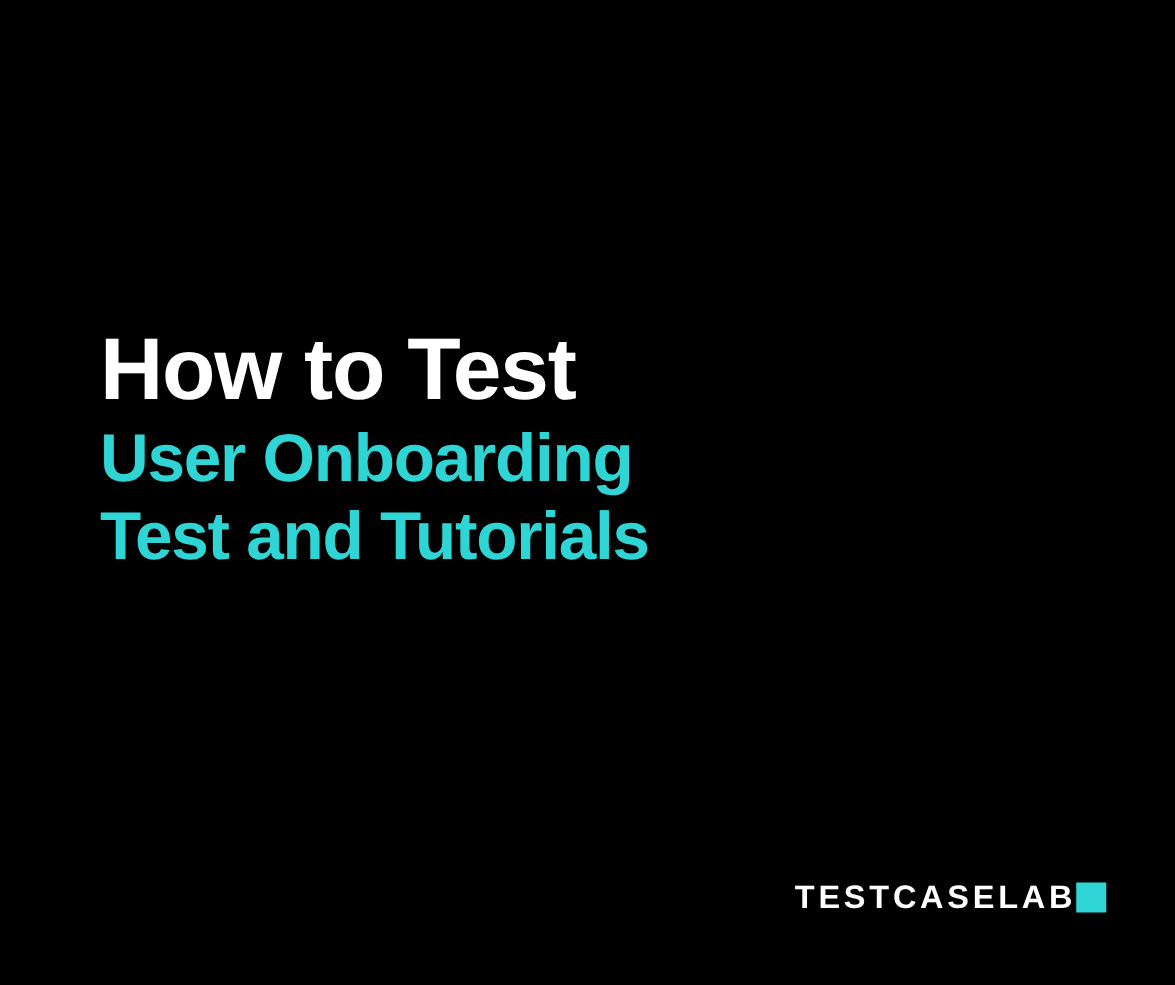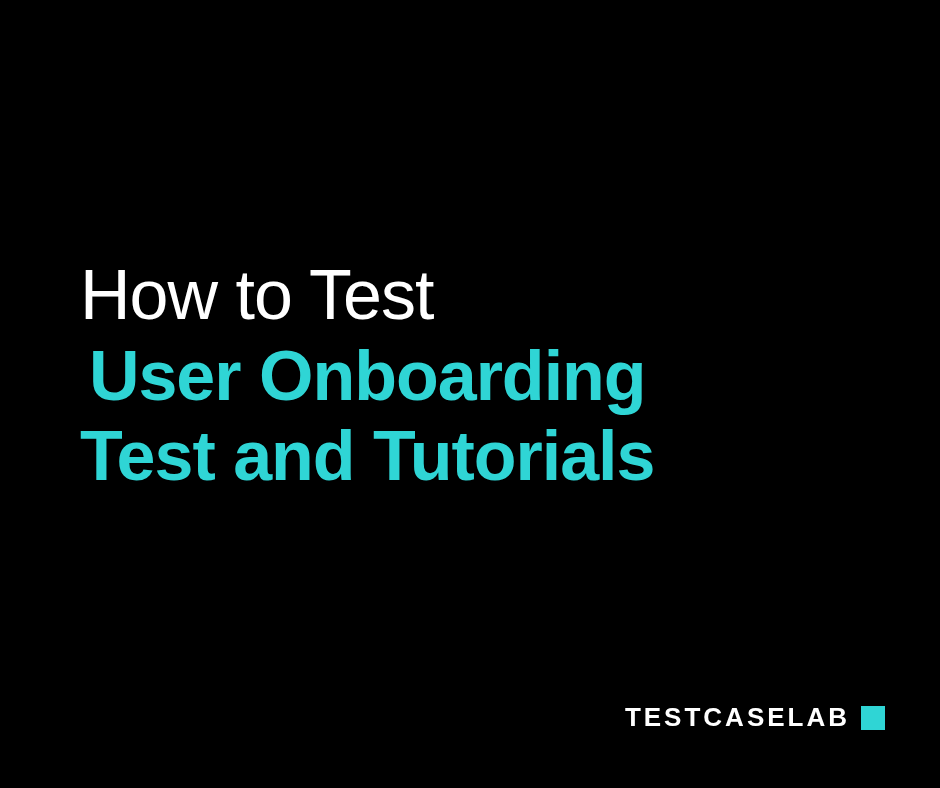--- a/index.html
+++ b/index.html
@@ -19,42 +19,41 @@
     
     .title-container {
       position: absolute;
       left: 80px;
       top: 255px;
     }
     
     .title-line-1 {
       color: #ffffff;
       font-size: 70px;
-      font-weight: 400;
+      font-weight: 700;
       line-height: 1.15;
       letter-spacing: -1px;
     }
     
     .title-line-2,
     .title-line-3 {
       color: #2fd5d5;
-      font-size: 70px;
+      font-size: 54px;
       font-weight: 800;
       line-height: 1.15;
       letter-spacing: -1px;
-      text-align: center;
     }
     
     .brand-container {
       position: absolute;
       right: 55px;
       bottom: 55px;
       display: flex;
       align-items: center;
-      gap: 11px;
+      gap: 0;
     }
     
     .brand-text {
       color: #ffffff;
       font-size: 26px;
       font-weight: 800;
       letter-spacing: 3px;
       text-transform: uppercase;
     }
     

